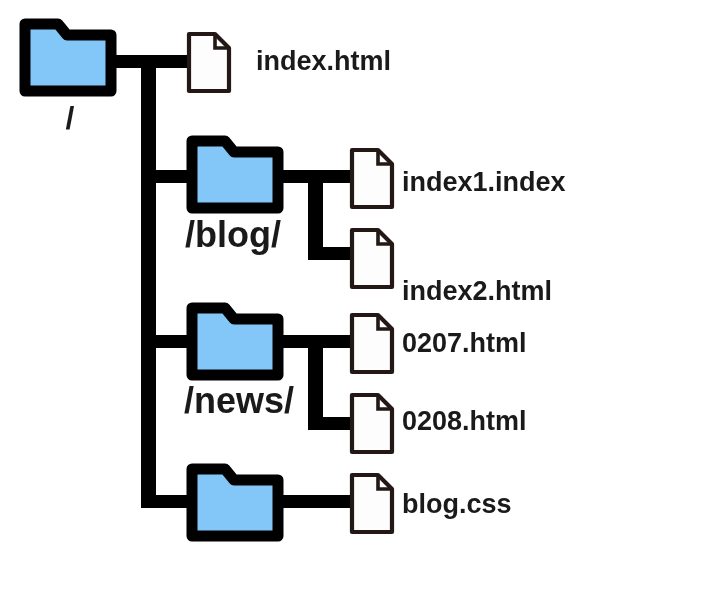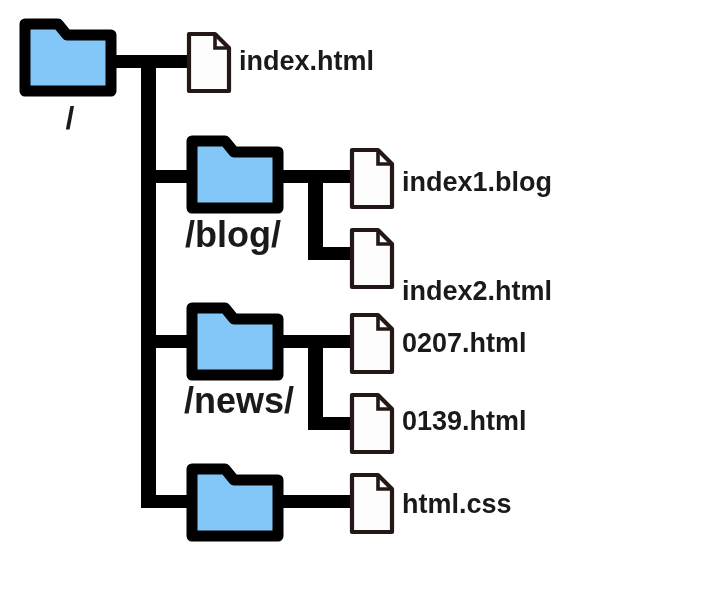--- a/index.html
+++ b/index.html
@@ -78,22 +78,22 @@
   <svg class="icon file" style="left:349px;top:392px;" width="46" height="63" viewBox="0 0 46 63" aria-hidden="true">
       <path class="page" d="M3 3 H29 L43 17 V60 H3 Z"></path>
       <path class="fold" d="M29 3 V17 H43"></path>
     </svg>
   <svg class="icon file" style="left:349px;top:472px;" width="46" height="63" viewBox="0 0 46 63" aria-hidden="true">
       <path class="page" d="M3 3 H29 L43 17 V60 H3 Z"></path>
       <path class="fold" d="M29 3 V17 H43"></path>
     </svg>
 
   <div class="lbl root-lbl" style="left:20px;top:100px;">/</div>
-  <div class="lbl file-lbl" style="left:239px;top:46px;">index.html</div>
+  <div class="lbl file-lbl" style="left:256px;top:46px;">index.html</div>
   <div class="lbl folder-lbl" style="left:183px;top:220px;">/blog/</div>
-  <div class="lbl file-lbl" style="left:402px;top:167px;">index1.blog</div>
+  <div class="lbl file-lbl" style="left:402px;top:167px;">index1.index</div>
   <div class="lbl file-lbl" style="left:402px;top:243px;margin-top:33px;">index2.html</div>
   <div class="lbl folder-lbl" style="left:184px;top:386px;">/news/</div>
   <div class="lbl file-lbl" style="left:402px;top:328px;">0207.html</div>
-  <div class="lbl file-lbl" style="left:402px;top:406px;">0139.html</div>
-  <div class="lbl file-lbl" style="left:402px;top:489px;">html.css</div>
+  <div class="lbl file-lbl" style="left:402px;top:406px;">0208.html</div>
+  <div class="lbl file-lbl" style="left:402px;top:489px;">blog.css</div>
 
 </div>
 
 </body></html>

